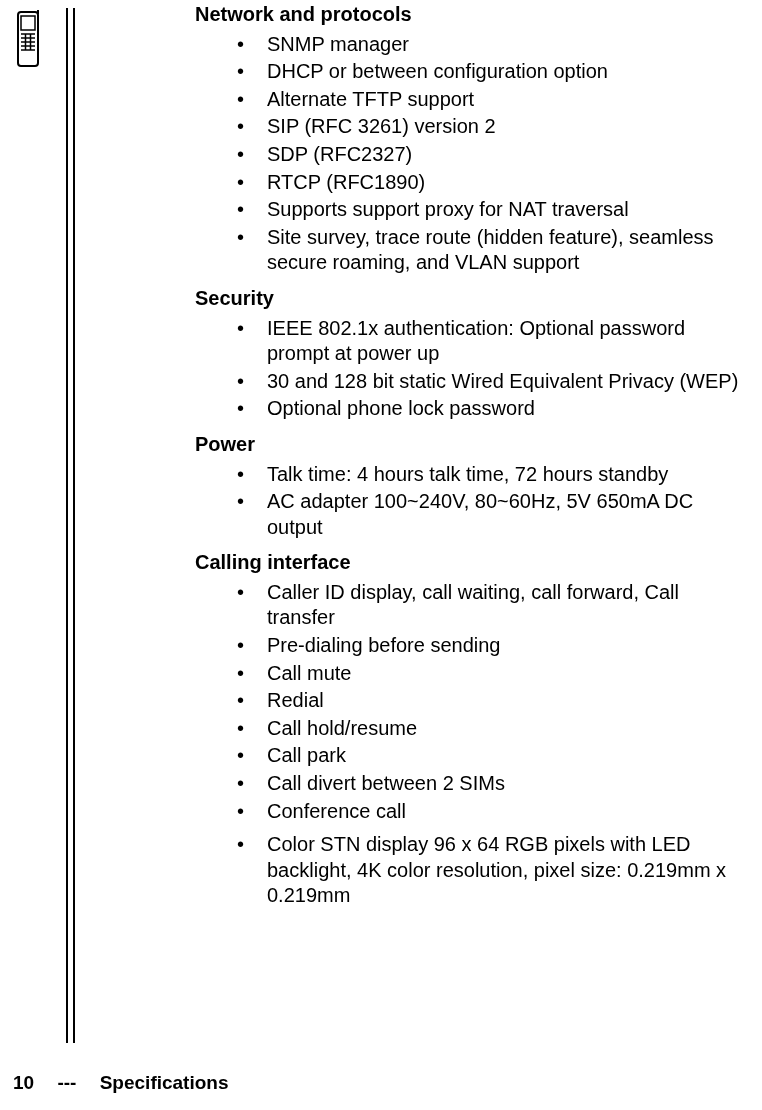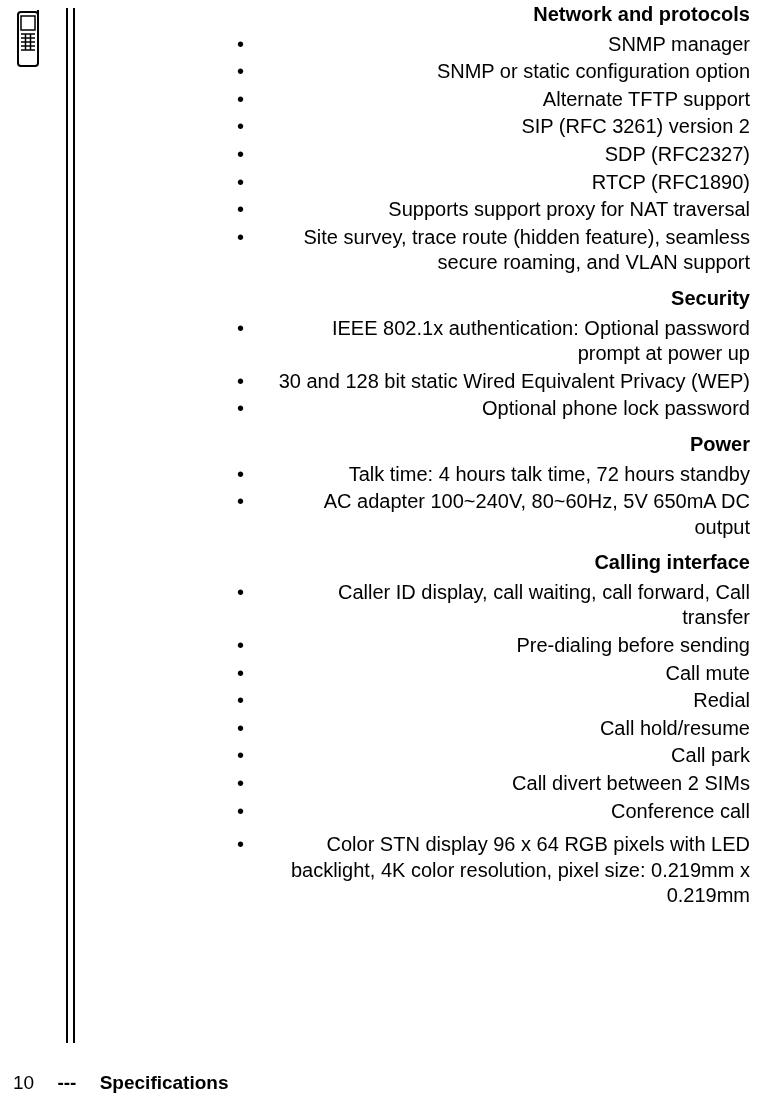--- a/index.html
+++ b/index.html
@@ -4,27 +4,27 @@
 <style>
   html,body{margin:0;padding:0;background:#fff;color:#000;}
   body{font-family:Arial,Helvetica,sans-serif;font-size:20px;line-height:1.28;width:762px;height:1110px;position:relative;}
   .page{position:relative;width:762px;height:1110px;}
   .margin-icon{position:absolute;left:10px;top:10px;width:36px;height:58px;}
   .margin-icon svg{width:100%;height:100%;display:block;}
   .double-rule{position:absolute;left:66px;top:8px;height:1035px;border-left:2px solid #000;}
   .double-rule::after{content:"";position:absolute;left:5px;top:0;height:100%;border-left:2px solid #000;}
   .content{position:absolute;left:195px;top:0;width:555px;}
   .sec-title{font-weight:bold;padding-top:2px;padding-bottom:2px;}
-  .sec{margin-top:8px;text-align:right;}
+  .sec{margin-top:8px;}
   .sec:first-child{margin-top:0;}
   .bullets{margin:2px 0 0 0;padding:0 0 0 42px;list-style:none;}
   .bullets li{position:relative;padding-left:30px;margin:2px 0;}
   .bullets li::before{content:"•";position:absolute;left:0;top:0;font-size:20px;line-height:1.28;}
   .footer{position:absolute;left:13px;bottom:15px;font-size:19px;}
-  .footer .pg{font-weight:normal;}
+  .footer .pg{font-weight:bold;}
   .footer .sep{margin:0 18px;font-weight:bold;letter-spacing:0;}
   .footer .sect{font-weight:bold;}
 </style>
 </head>
 <body>
 
 <div class="page">
 
   <div class="margin-icon">
     <svg viewBox="0 0 36 58">
@@ -42,21 +42,21 @@
   </div>
 
   <div class="double-rule"></div>
 
   <div class="content">
 
     <div class="sec">
       <div class="sec-title">Network and protocols</div>
       <ul class="bullets">
         <li>SNMP manager</li>
-        <li>SNMP or static configuration option</li>
+        <li>DHCP or between configuration option</li>
         <li>Alternate TFTP support</li>
         <li>SIP (RFC 3261) version 2</li>
         <li>SDP (RFC2327)</li>
         <li>RTCP (RFC1890)</li>
         <li>Supports support proxy for NAT traversal</li>
         <li>Site survey, trace route (hidden feature), seamless secure roaming, and VLAN support</li>
       </ul>
     </div>
 
     <div class="sec">

